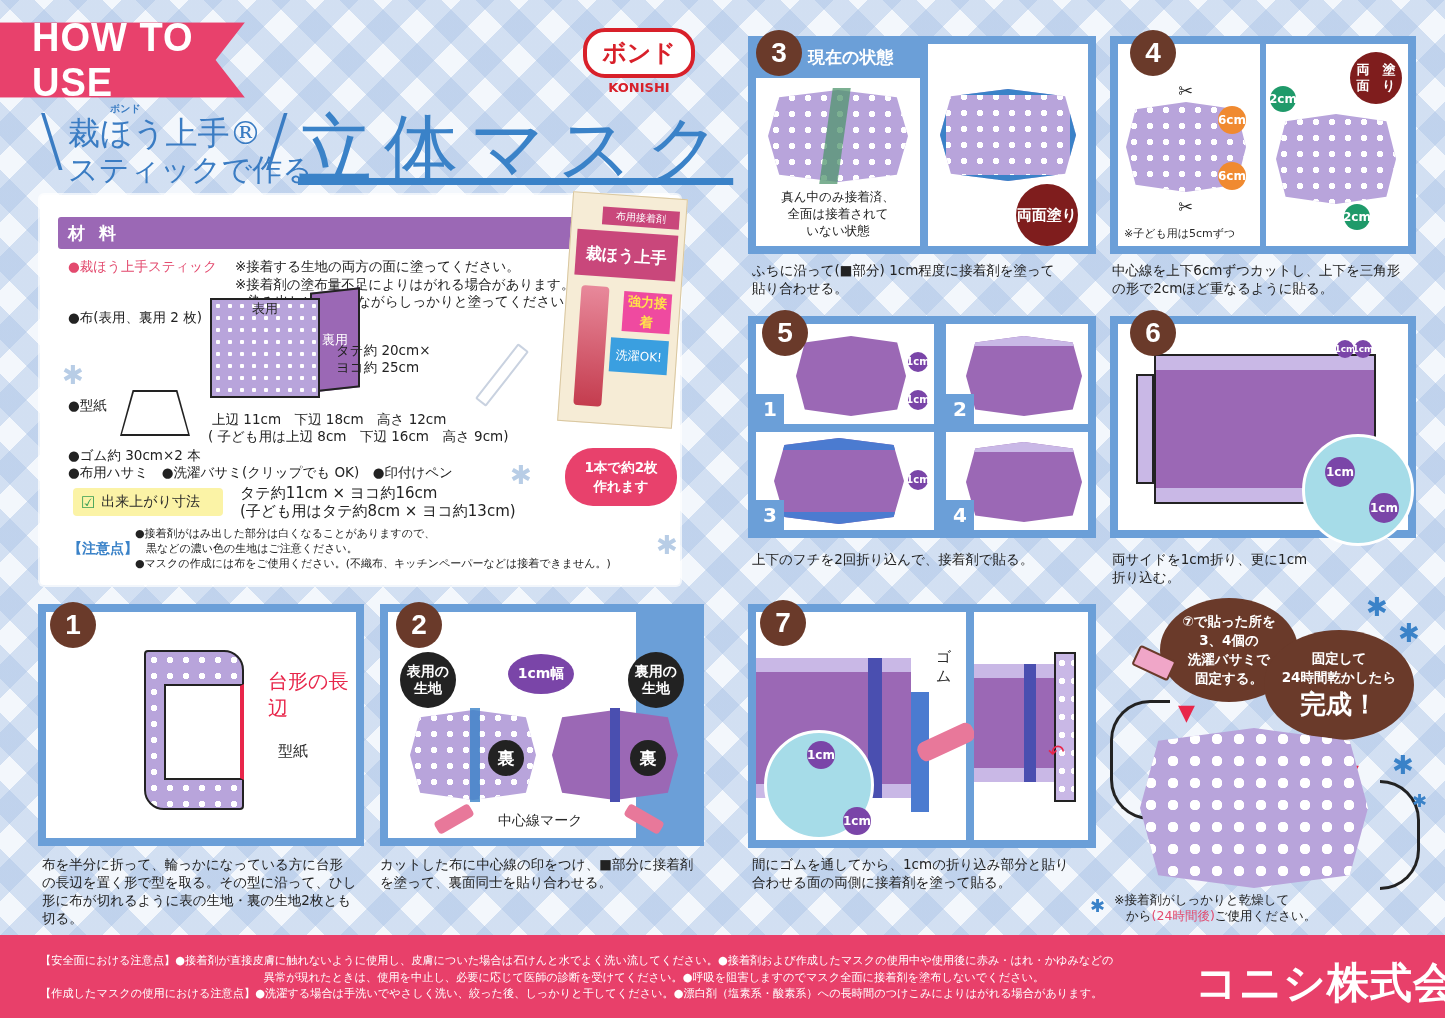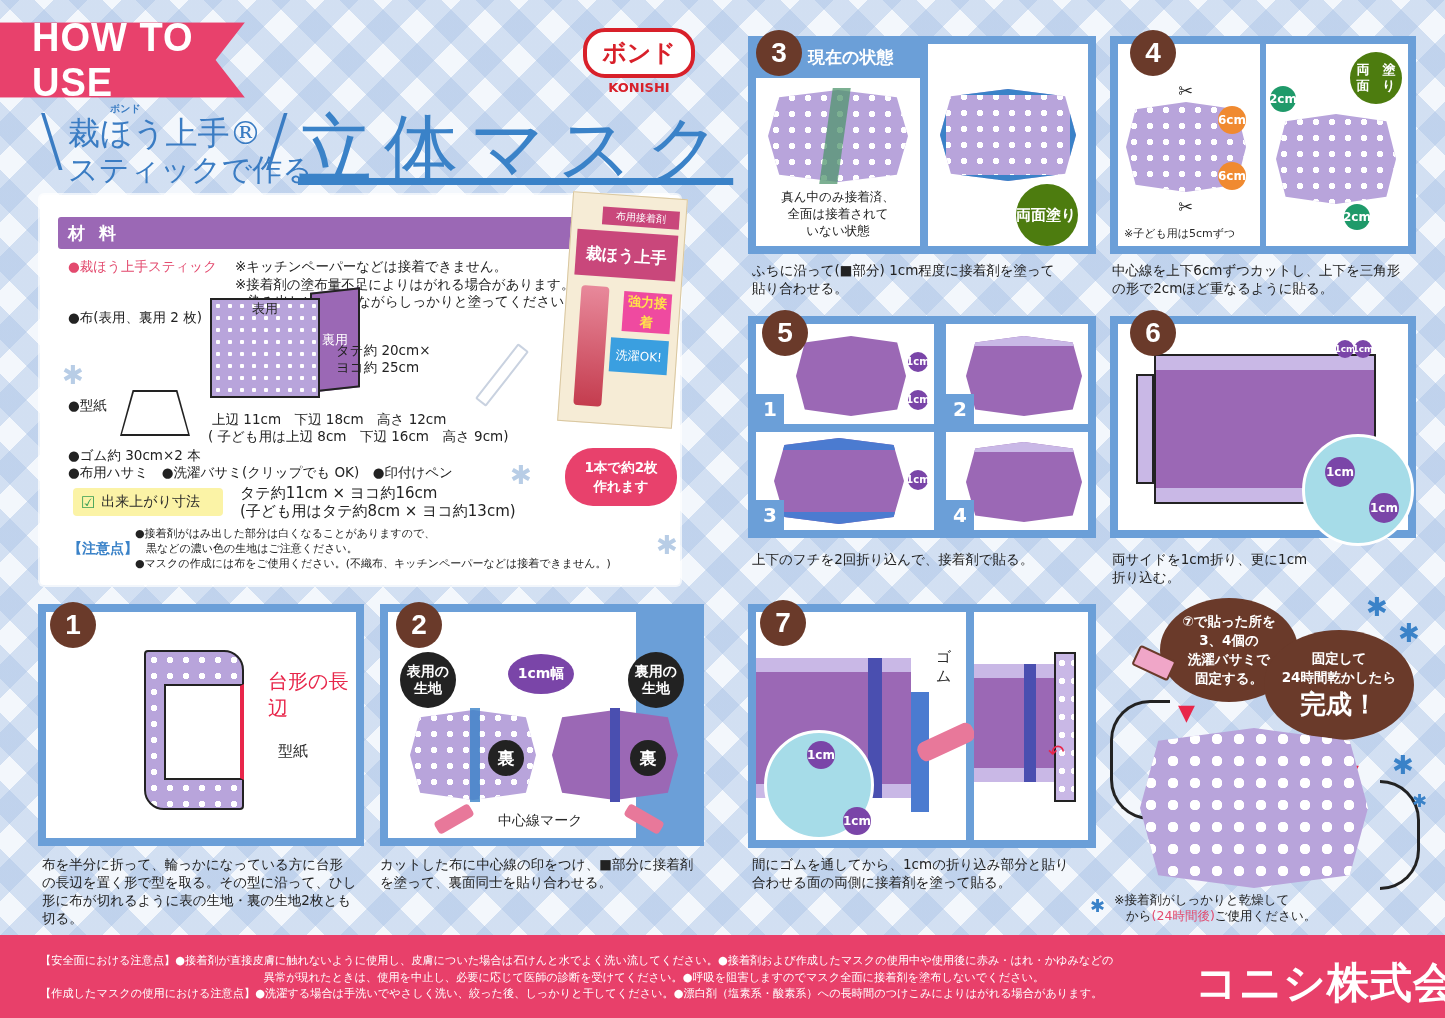--- a/index.html
+++ b/index.html
@@ -113,22 +113,22 @@
   .caption { font-size: 13.5px; line-height: 19px; color: #222; white-space: nowrap; }
   .hex {
     position: absolute; background-color: #b8a4db;
     background-image: radial-gradient(circle, #fff 3px, transparent 3.5px);
     background-size: 16px 16px;
     clip-path: polygon(8% 8%, 50% 0, 92% 8%, 100% 50%, 92% 92%, 50% 100%, 8% 92%, 0 50%);
   }
   .hex.solid { background: #9b68b5; background-image: none; }
   .red-bubble {
     position: absolute; width: 62px; height: 62px; border-radius: 50%;
-    background: #4d7c0f; color: #fff; font-size: 15px; font-weight: bold;
-    display: flex; align-items: center; text-align: center; line-height: 19px;
+    background: #7f1d1d; color: #fff; font-size: 15px; font-weight: bold;
+    display: flex; align-items: center; justify-content: center; text-align: center; line-height: 19px;
   }
   .circle-label {
     position: absolute; border-radius: 50%; color: #fff; font-weight: bold;
     display: flex; align-items: center; justify-content: center; text-align: center; font-size: 12px; line-height: 12px;
   }
   .sublabel { position: absolute; color: #fff; font-weight: bold; font-size: 20px; background: #6b9fd8; width: 28px; height: 30px; display: flex; align-items: center; justify-content: center; }
   .blk-bubble {
     position: absolute; width: 56px; height: 56px; border-radius: 50%; background: #222;
     color: #fff; font-size: 14px; font-weight: bold; display: flex; align-items: center; justify-content: center; text-align: center; line-height: 17px;
   }
@@ -164,21 +164,21 @@
   <span class="abs sub-line1">裁ほう上手®</span>
   <span class="abs sub-line2">スティックで作る</span>
   <span class="abs slash" style="left:225px;top:0">/</span>
 </div>
 <div class="abs main-title">立体マスク</div>
 
 <div class="abs materials">
   <div class="abs mat-band">材 料</div>
 
   <div class="abs mat-text red" style="left:28px;top:63px">●裁ほう上手スティック</div>
-  <div class="abs mat-text" style="left:195px;top:63px">※キッチンペーパーなどは接着できません。</div>
+  <div class="abs mat-text" style="left:195px;top:63px">※接着する生地の両方の面に塗ってください。</div>
   <div class="abs mat-text" style="left:195px;top:81px">※接着剤の塗布量不足によりはがれる場合があります。</div>
   <div class="abs mat-text" style="left:208px;top:98px">染み出しに注意しながらしっかりと塗ってください。</div>
 
   <div class="abs mat-text" style="left:28px;top:114px">●布(表用、裏用 2 枚)</div>
   <div class="abs fabric-back">
       <span style="transform:skewY(6deg)">裏用</span>
     </div>
   <div class="abs fabric-front">
       <span>表用</span>
     </div>

